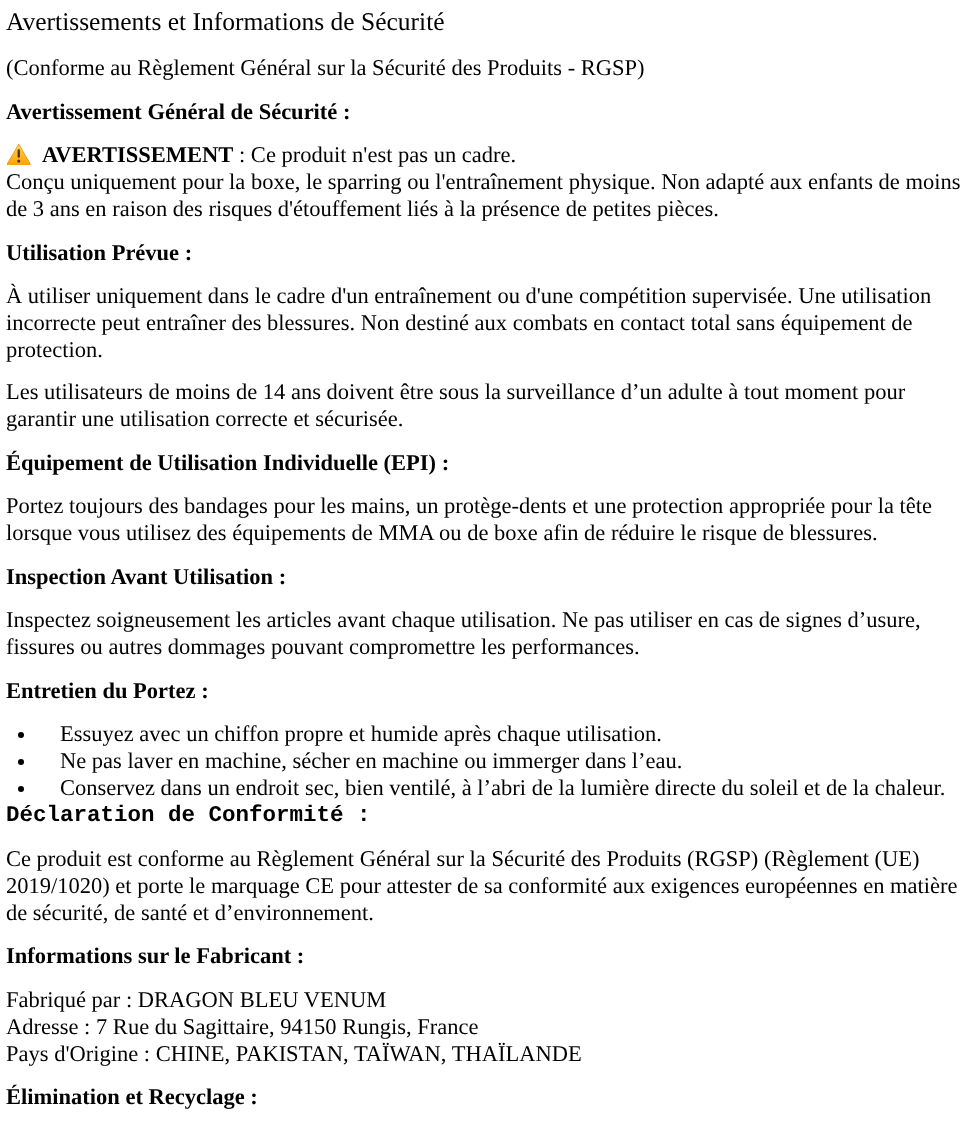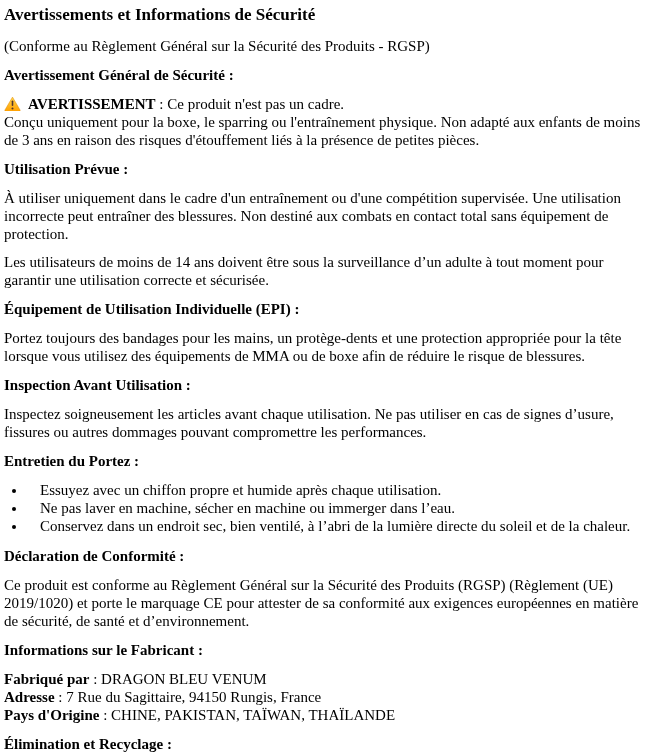--- a/index.html
+++ b/index.html
@@ -6,42 +6,42 @@
   body {
     margin: 3px 4px;
     width: 637px;
     color: #000000;
     font-family: "Liberation Serif", serif;
     font-size: 15px;
     line-height: 1.2;
   }
   .doc-title {
     font-size: 17px;
-    font-weight: bold;
+    font-weight: normal;
     margin: 2px 0 12px 0;
   }
   p, .para { margin: 10px 0; }
   .h { font-weight: bold; margin: 11px 0; }
-  .h.tight { margin-top: 12px; }
+  .h.tight { margin-top: 0; font-family: Liberation Mono, monospace; }
   ul.bullets {
     margin: 10px 0 0 0;
     padding-left: 23px;
   }
   ul.bullets li {
     padding-left: 13px;
     list-style-type: disc;
   }
   .warn-icon {
     display: inline-block;
     width: 17px;
     height: 15px;
     margin-right: 7px;
     vertical-align: -2px;
   }
-  .mrow b { font-weight: bold; text-align: right; }
+  .mrow b { font-weight: normal; text-align: right; }
 </style>
 </head>
 <body>
 
 <div class="doc">
 
   <div class="doc-title">Avertissements et Informations de Sécurité</div>
 
   <p class="para">(Conforme au Règlement Général sur la Sécurité des Produits - RGSP)</p>
 

